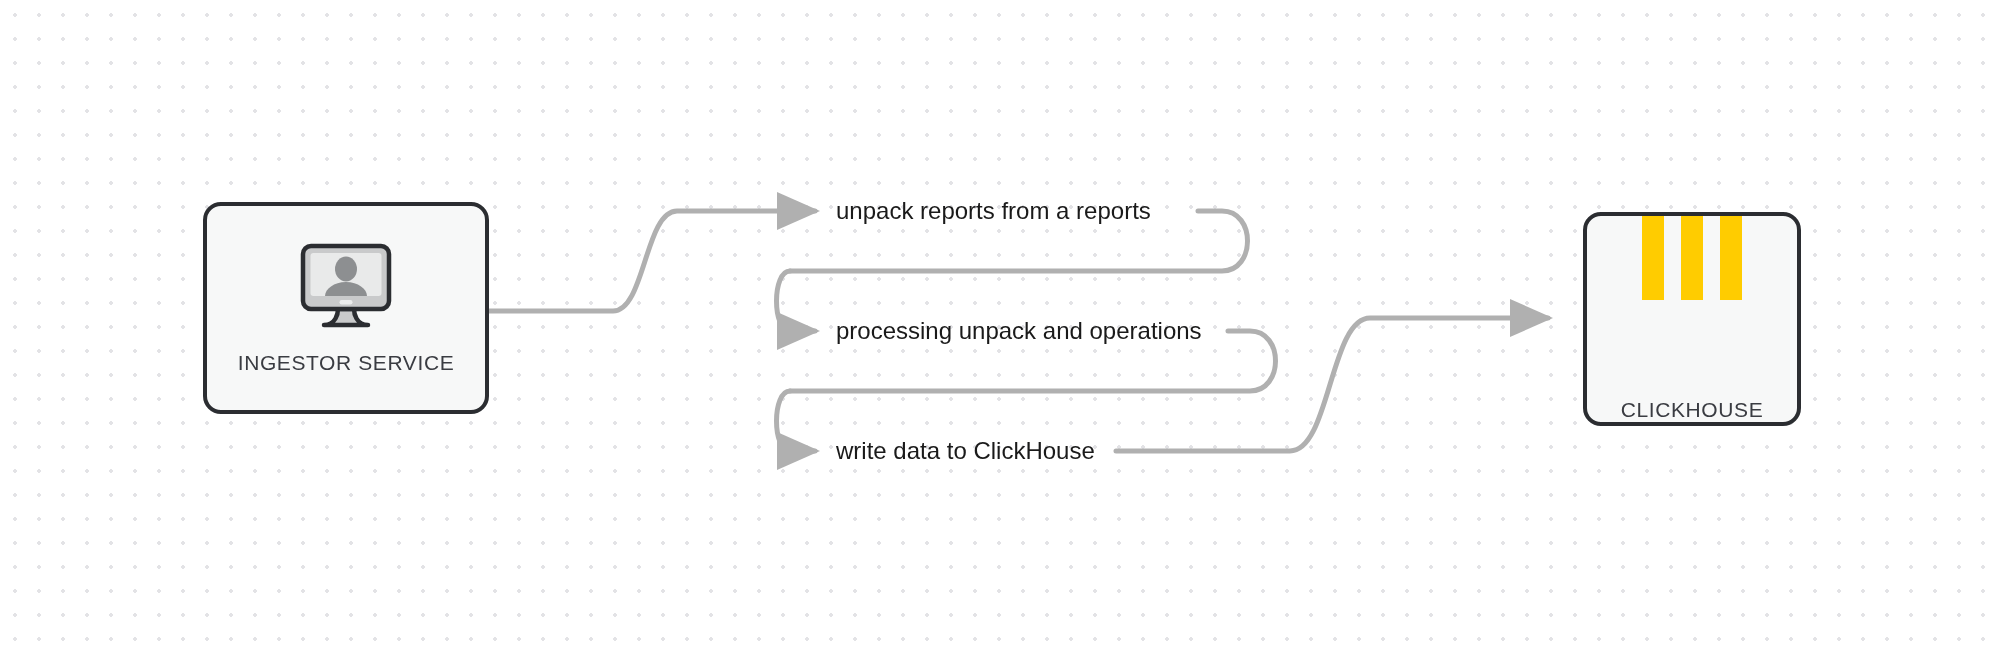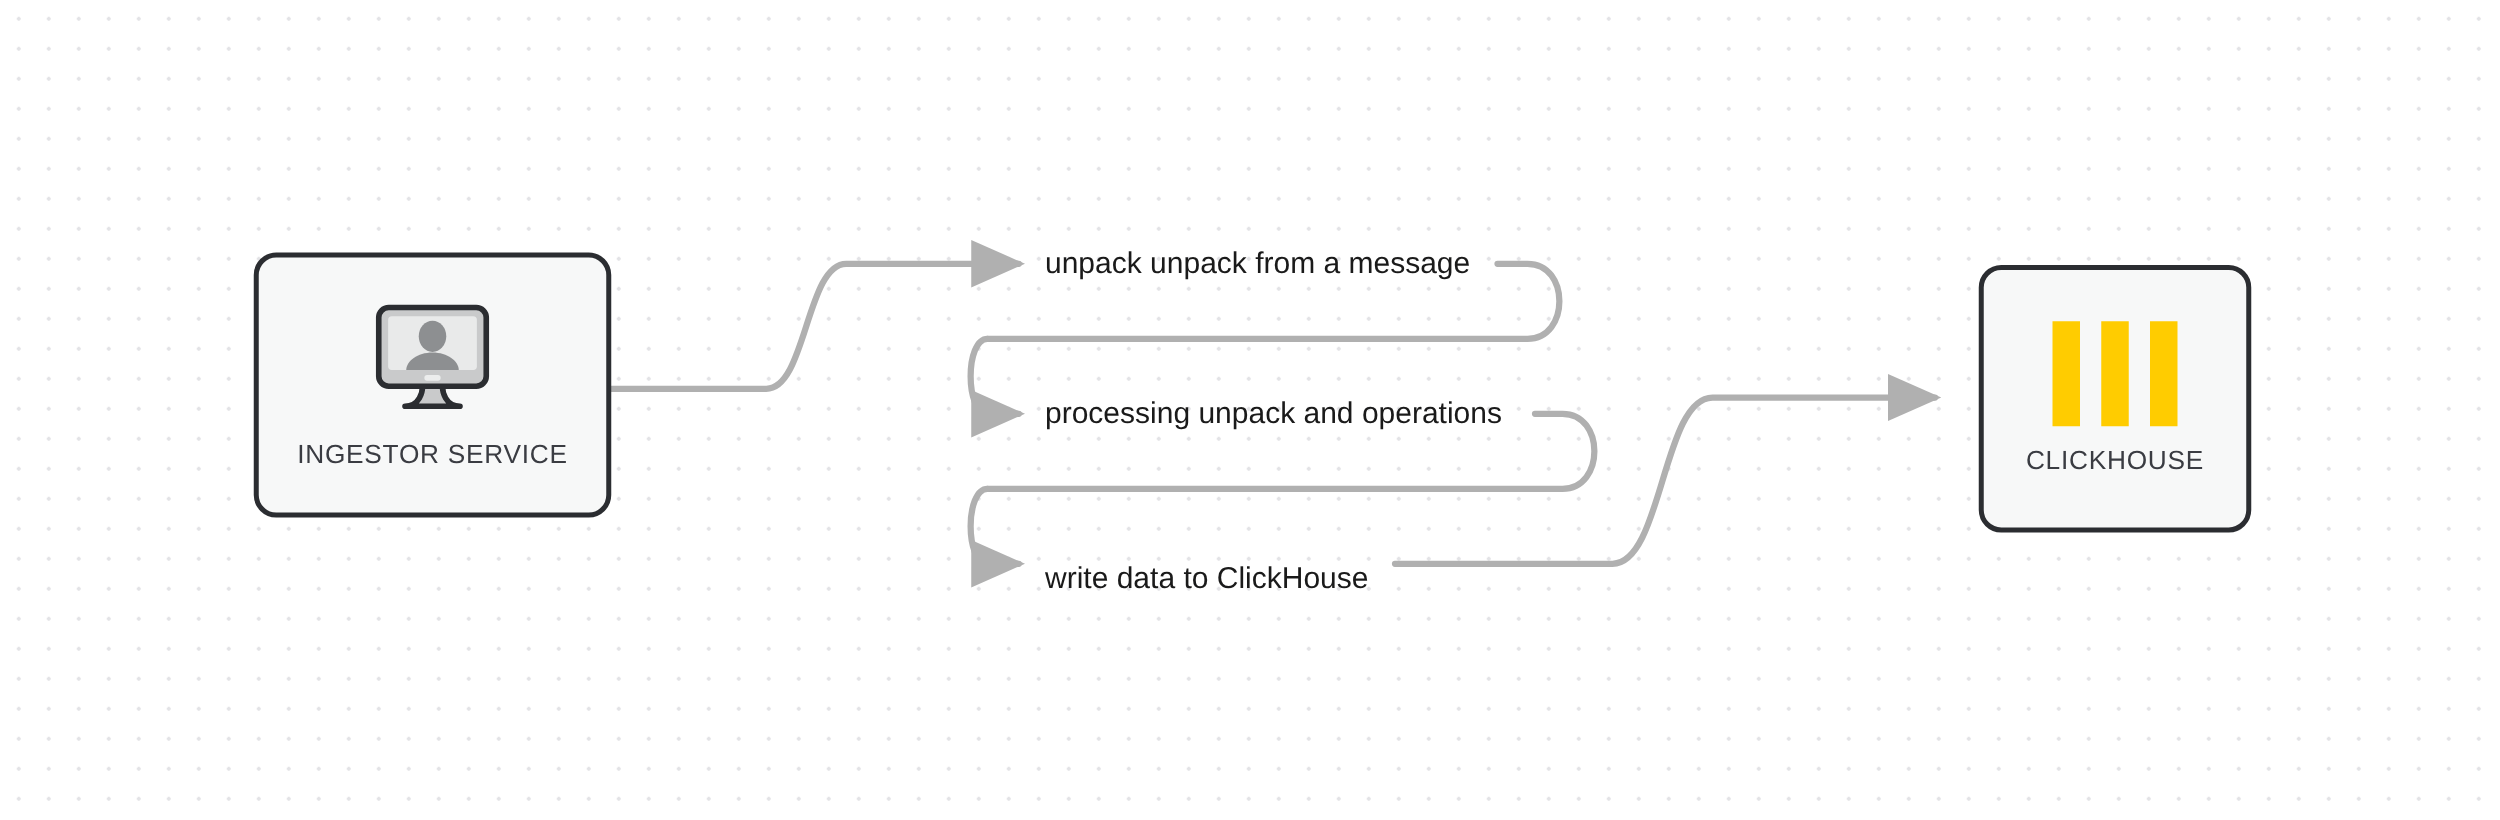--- a/index.html
+++ b/index.html
@@ -54,20 +54,21 @@
     left: 203px;
     top: 202px;
     width: 286px;
     height: 212px;
   }
   #node-clickhouse {
     left: 1583px;
     top: 212px;
     width: 218px;
     height: 214px;
+    justify-content: space-between;
   }
   #node-clickhouse .node-label { margin-top: 16px; }
 
   
   .ch-bars {
     display: flex;
     gap: 17px;
     align-items: flex-end;
   }
   .ch-bar {
@@ -81,21 +82,21 @@
     position: absolute;
     font-size: 24px;
     color: #1a1a1a;
     white-space: nowrap;
     font-family: "Liberation Sans", "DejaVu Sans", sans-serif;
     line-height: 1;
     transform: translateY(-50%);
   }
   #edge-label-0 { left: 836px; top: 211px; }
   #edge-label-1 { left: 836px; top: 331px; }
-  #edge-label-2 { left: 836px; top: 463px; text-align: right; }
+  #edge-label-2 { left: 836px; top: 451px; text-align: right; }
 </style>
 </head>
 <body>
 
 <div id="canvas">
 
   <svg class="edge-layer" viewBox="0 0 2000 656" xmlns="http://www.w3.org/2000/svg">
     <defs>
       <marker id="arrowhead" markerWidth="9" markerHeight="9" refX="7.6" refY="4.5" orient="auto" markerUnits="strokeWidth">
         <path d="M0,0.7 L8.6,4.5 L0,8.3 Z" fill="#b0b0b0"></path>
@@ -156,17 +157,17 @@
 
   <div class="node" id="node-clickhouse">
     <span class="node-icon ch-bars">
       <span class="ch-bar"></span>
       <span class="ch-bar"></span>
       <span class="ch-bar"></span>
     </span>
     <span class="node-label">CLICKHOUSE</span>
   </div>
 
-  <span class="edge-label" id="edge-label-0">unpack unpack from a message</span>
+  <span class="edge-label" id="edge-label-0">unpack reports from a reports</span>
   <span class="edge-label" id="edge-label-1">processing unpack and operations</span>
   <span class="edge-label" id="edge-label-2">write data to ClickHouse</span>
 
 </div>
 
 </body></html>

